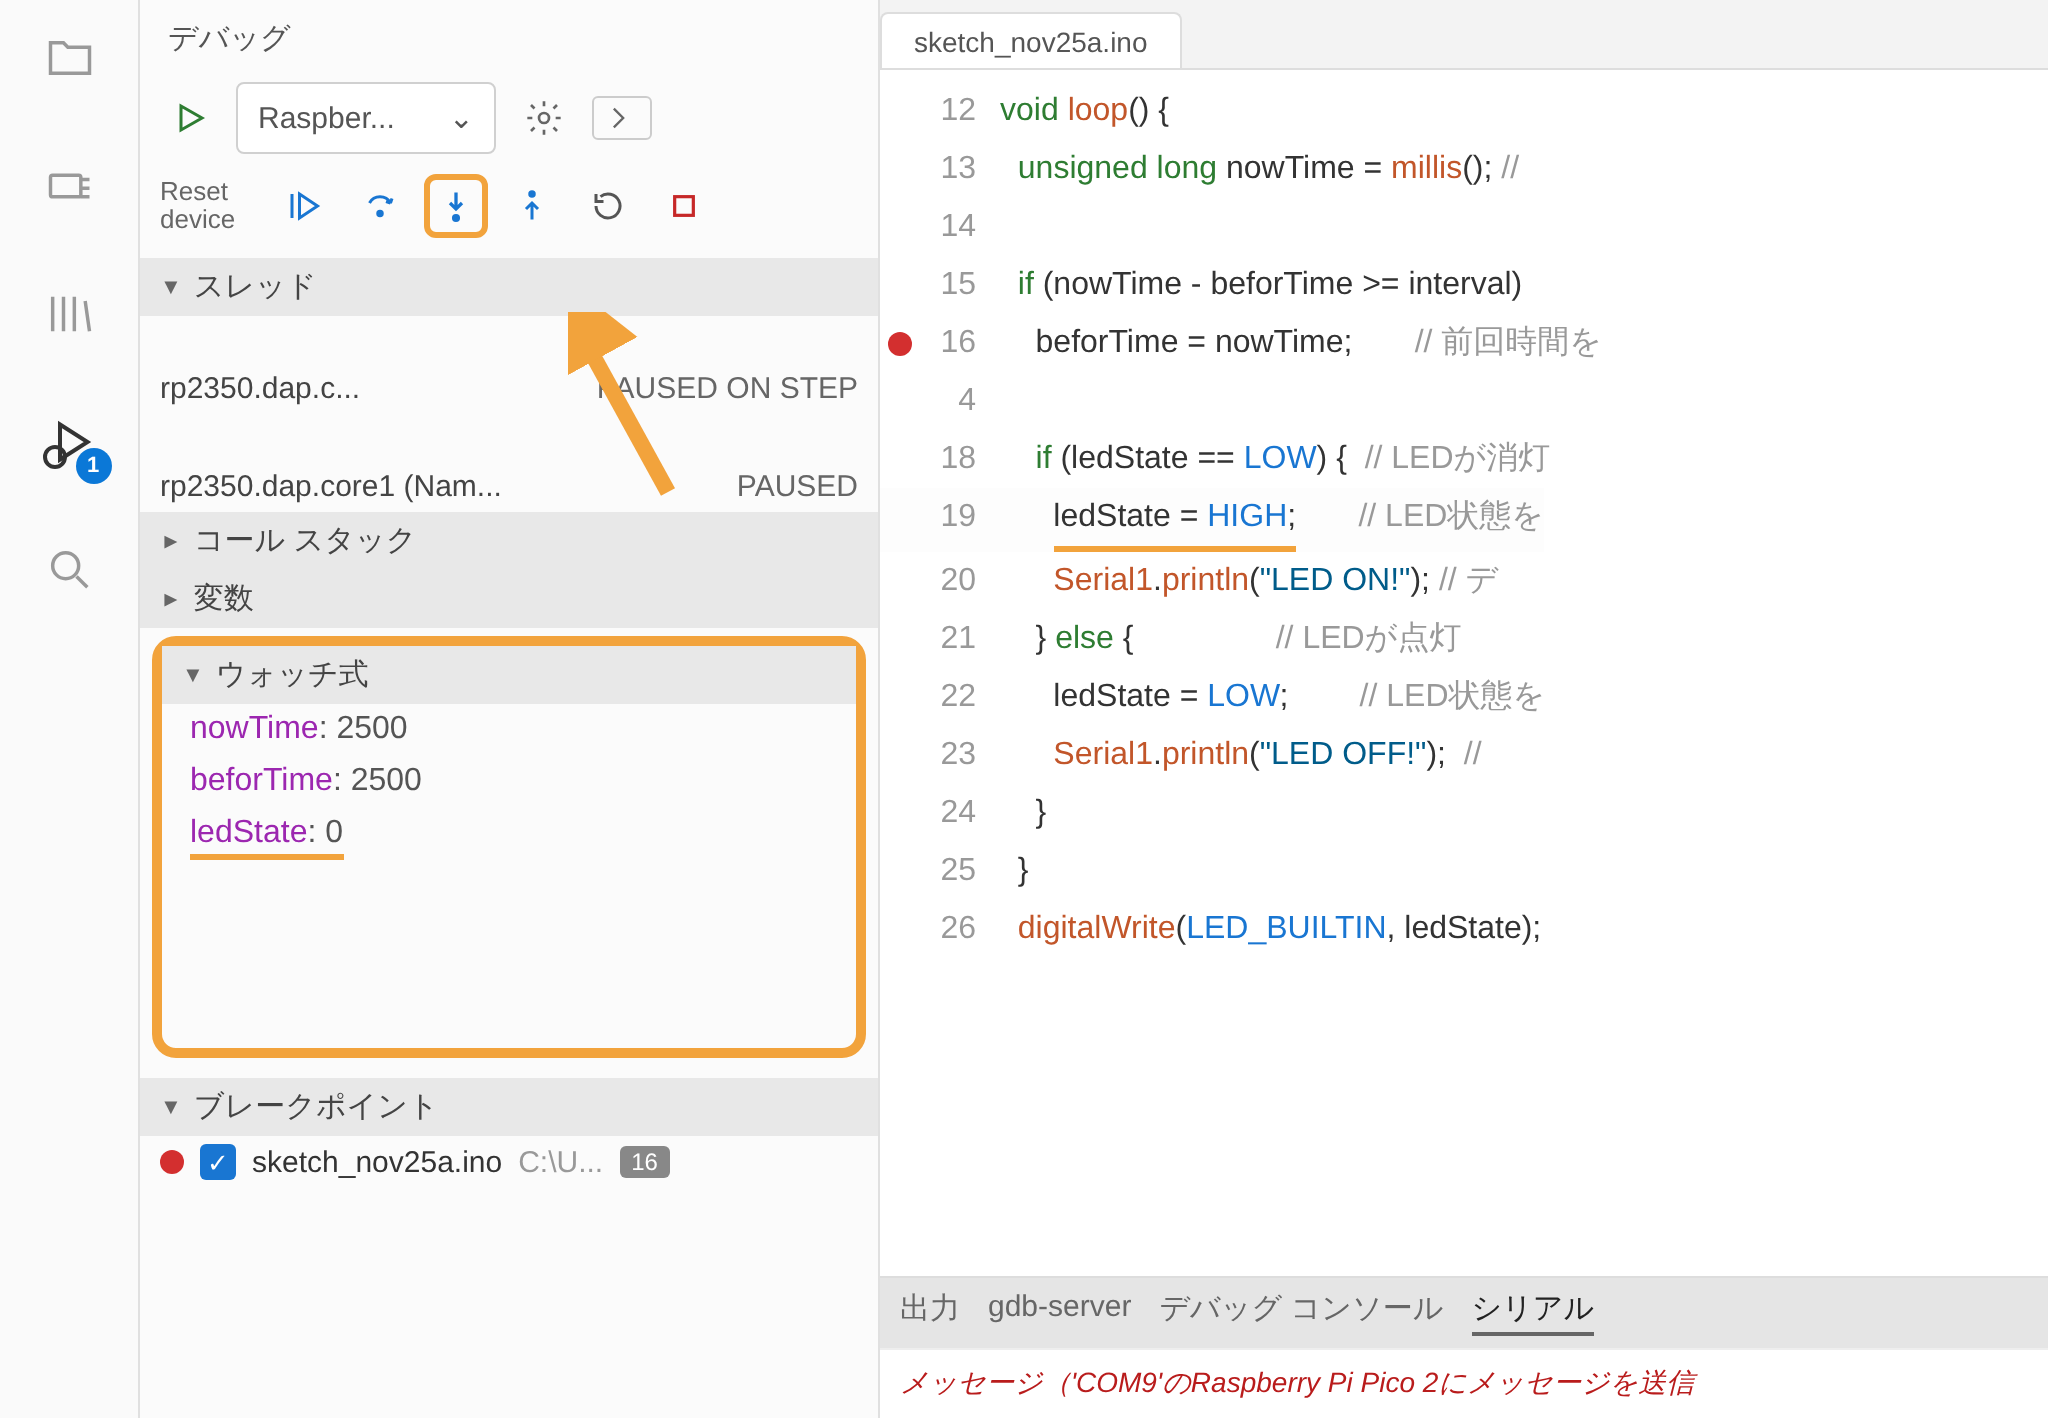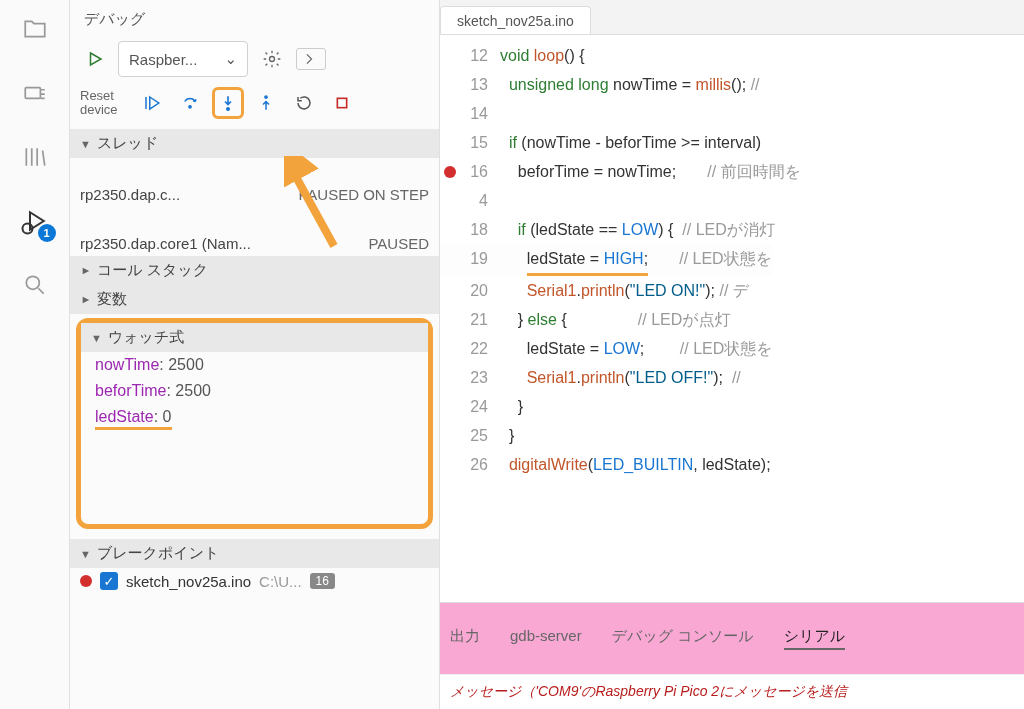--- a/index.html
+++ b/index.html
@@ -45,21 +45,21 @@
 .gutter { width:60px; text-align:right; padding-right:12px; color:#999; position:relative; }
 .gutter .bpdot { width:12px; height:12px; background:#d32f2f; border-radius:50%; position:absolute; left:4px; top:9px; }
 .src { white-space:pre; color:#333;text-align:center; }
 .line.current .src, .line.current .gutter { background:#fdfdfd; }
 .kw { color:#2e7d32; }
 .fn { color:#c2562a; }
 .const { color:#1976d2; }
 .str { color:#005c8a; }
 .cmt { color:#999; }
 .src-underline { border-bottom:3px solid #f2a33c; display:inline-block; padding-bottom:0px; }
-.bottom-tabs { display:flex; gap:30px; padding:24px 10px; border-top:1px solid #ddd; background:#f9a8d4; font-size:15px; color:#666; }
+.bottom-tabs { display:flex; gap:14px; padding:6px 10px; border-top:1px solid #ddd; background:#e5e5e5; font-size:15px; color:#666; }
 .bottom-tab.active { color:#222; font-weight:500; border-bottom: 2px solid #666; padding-bottom:2px; }
 .msg-row { padding:8px 10px; border-top:1px solid #eee; font-size:14px; color:#b91c1c;font-style:italic; }
 .arrow-annotation { position:absolute; left:284px; top:156px; pointer-events:none; }
 svg { display:block; }
 </style>
 </head>
 <body>
 
 <div class="activity-bar">
   <div class="icon">

